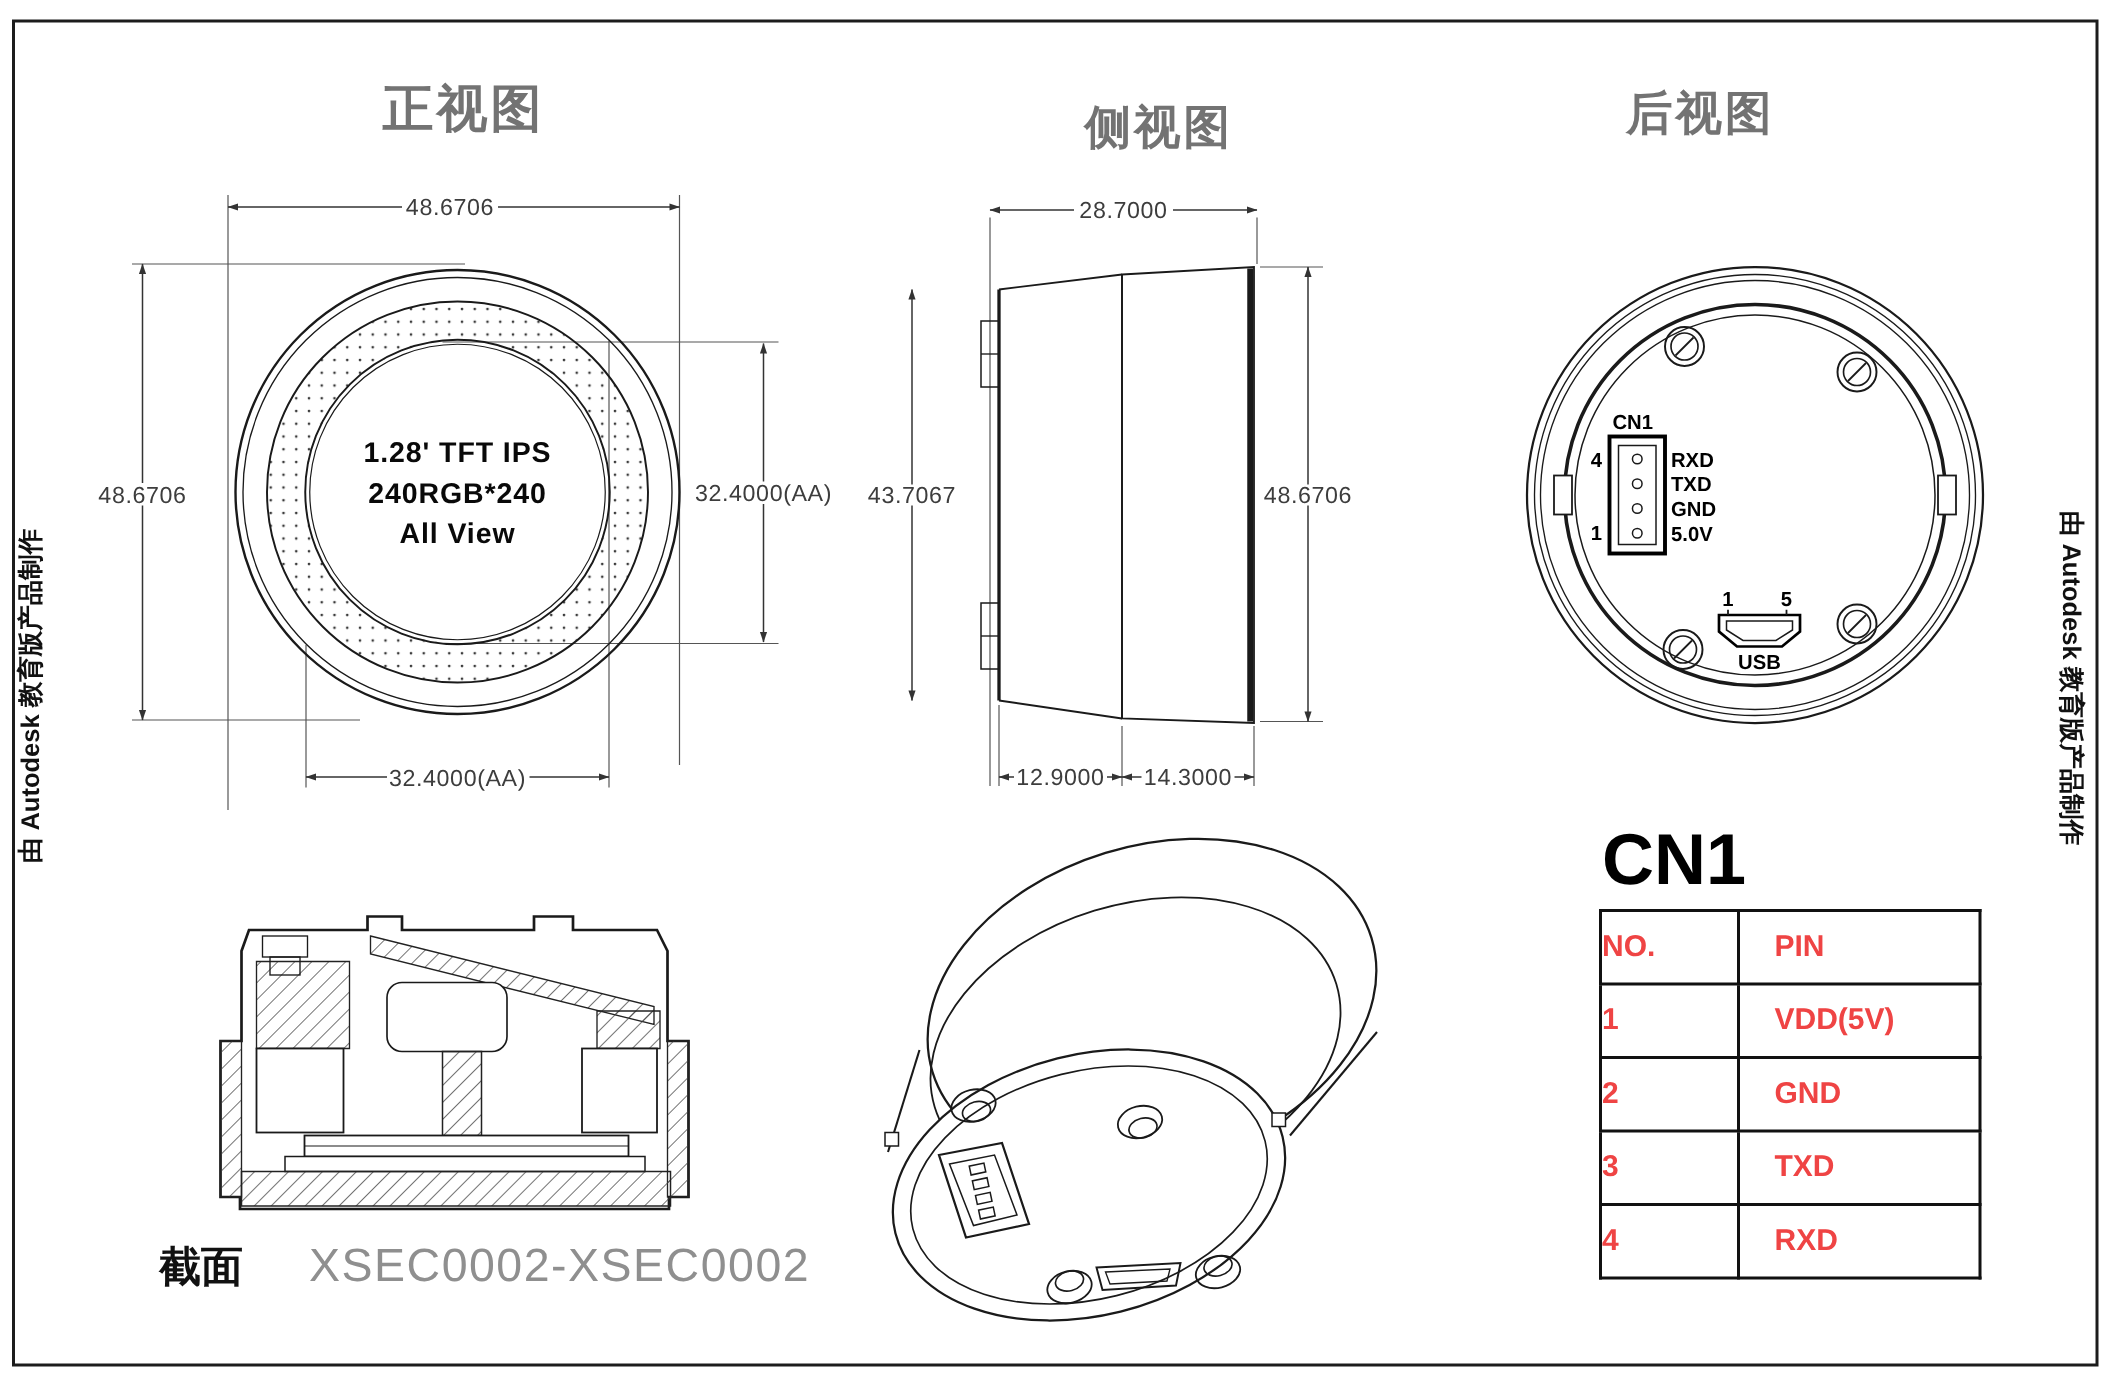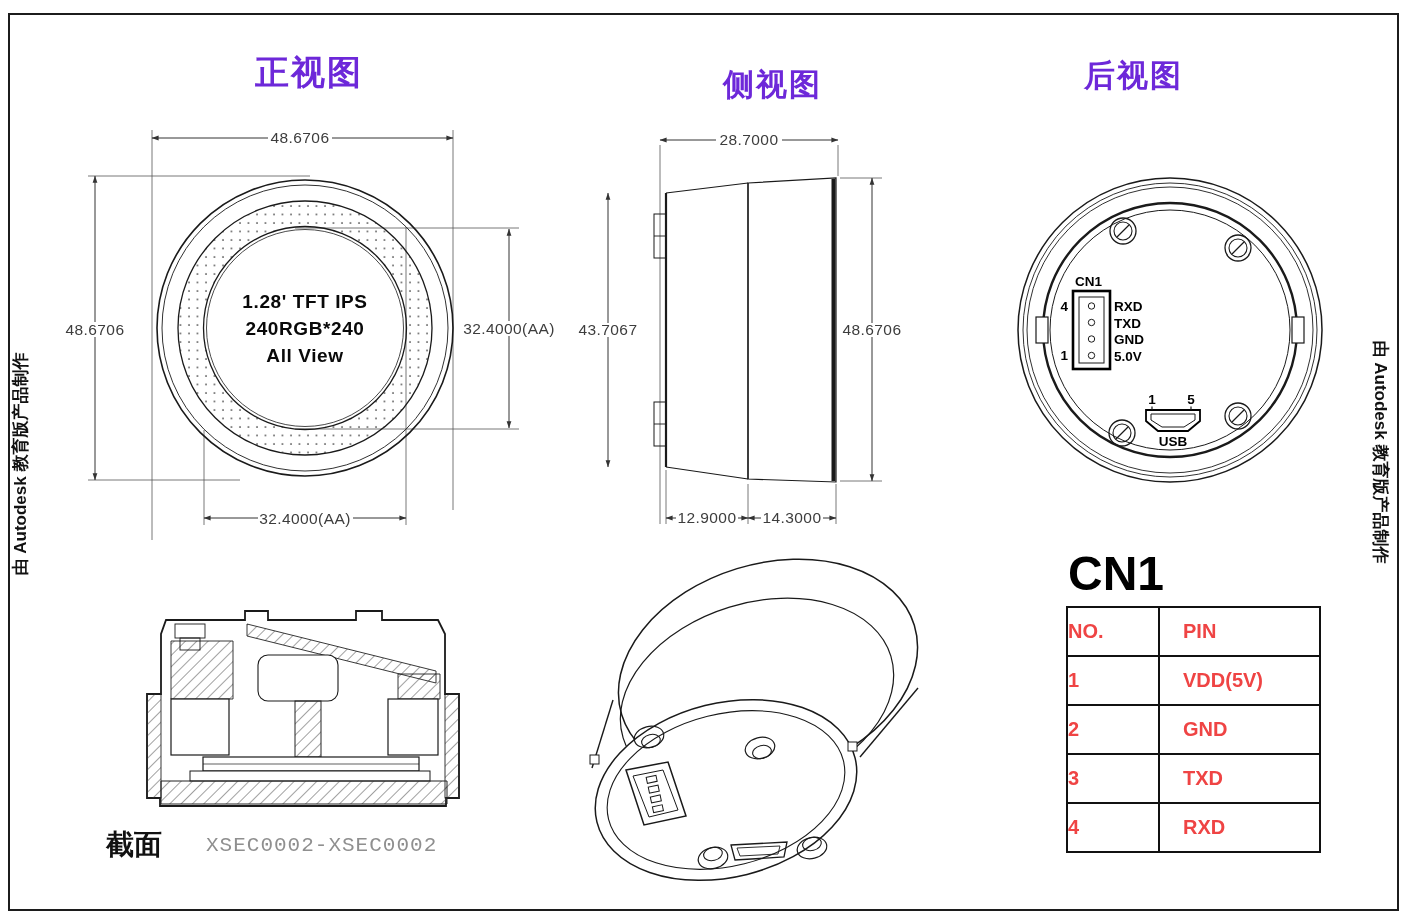--- a/index.html
+++ b/index.html
@@ -1,42 +1,42 @@
 <!DOCTYPE html>
 <html><head>
 <meta charset="utf-8">
 <style>
   html,body{margin:0;padding:0;background:#fff;}
   #stage{position:relative;width:1406px;height:922px;background:#ffffff;overflow:hidden;
          font-family:"Liberation Sans",sans-serif;}
   #frame{position:absolute;left:8px;top:13px;width:1387px;height:894px;border:2.5px solid #1c1c1c;}
-  .vtitle{position:absolute;font-weight:bold;color:#6d28d9;font-size:31px;letter-spacing:2px;white-space:nowrap;font-family:Liberation Mono, monospace;}
+  .vtitle{position:absolute;font-weight:bold;color:#737373;font-size:31px;letter-spacing:2px;white-space:nowrap;font-family:Liberation Mono, monospace;}
   .edge{position:absolute;width:400px;height:24px;font-size:17px;font-weight:bold;color:#111;
         text-align:center;white-space:nowrap;}
   #edgeL{left:-179px;top:452px;transform:rotate(-90deg);}
   #edgeR{left:1180px;top:440px;transform:rotate(90deg);}
   svg text{font-family:"Liberation Sans",sans-serif;}
   .dimt{font-size:15.5px;fill:#3d3d3d;letter-spacing:.4px;}
   .ctr{font-size:19px;font-weight:bold;fill:#090909;letter-spacing:.6px;}
   .lbl{font-size:13.5px;font-weight:bold;fill:#000;}
   .ext{stroke:#555;stroke-width:.8;}
   .dim{stroke:#333;stroke-width:1;}
   .ol{stroke:#1a1a1a;fill:none;}
   
   #cn1{position:absolute;left:1066px;top:550px;}
   #cn1 .t{font-size:48px;font-weight:bold;color:#000;line-height:1;margin:0 0 8px 2px;}
   #cn1 table{border-collapse:collapse;}
   #cn1 td{border:2px solid #111;text-align:left;font-weight:bold;color:#ef4444;
           font-size:20px;height:47px;padding:0;}
   #cn1 td:first-child{width:90px;}
   #cn1 td:last-child{width:136px;padding-left:23px;}
   
-  #secrow{position:absolute;left:106px;top:826px;display:flex;align-items:center;gap:44px;}
+  #secrow{position:absolute;left:106px;top:826px;display:flex;align-items:flex-start;gap:44px;}
   #seclab{font-size:28px;font-weight:bold;color:#111;}
-  #seccode{font-size:21px;color:#8f8f8f;font-family:Liberation Mono, monospace;letter-spacing:1px;}
+  #seccode{font-size:31px;color:#8f8f8f;font-family:Liberation Sans, sans-serif;letter-spacing:1px;}
 </style>
 </head>
 <body>
 
 <div id="stage">
   <div id="frame"></div>
 
   <div class="edge" id="edgeL">由 Autodesk 教育版产品制作</div>
   <div class="edge" id="edgeR">由 Autodesk 教育版产品制作</div>
 

